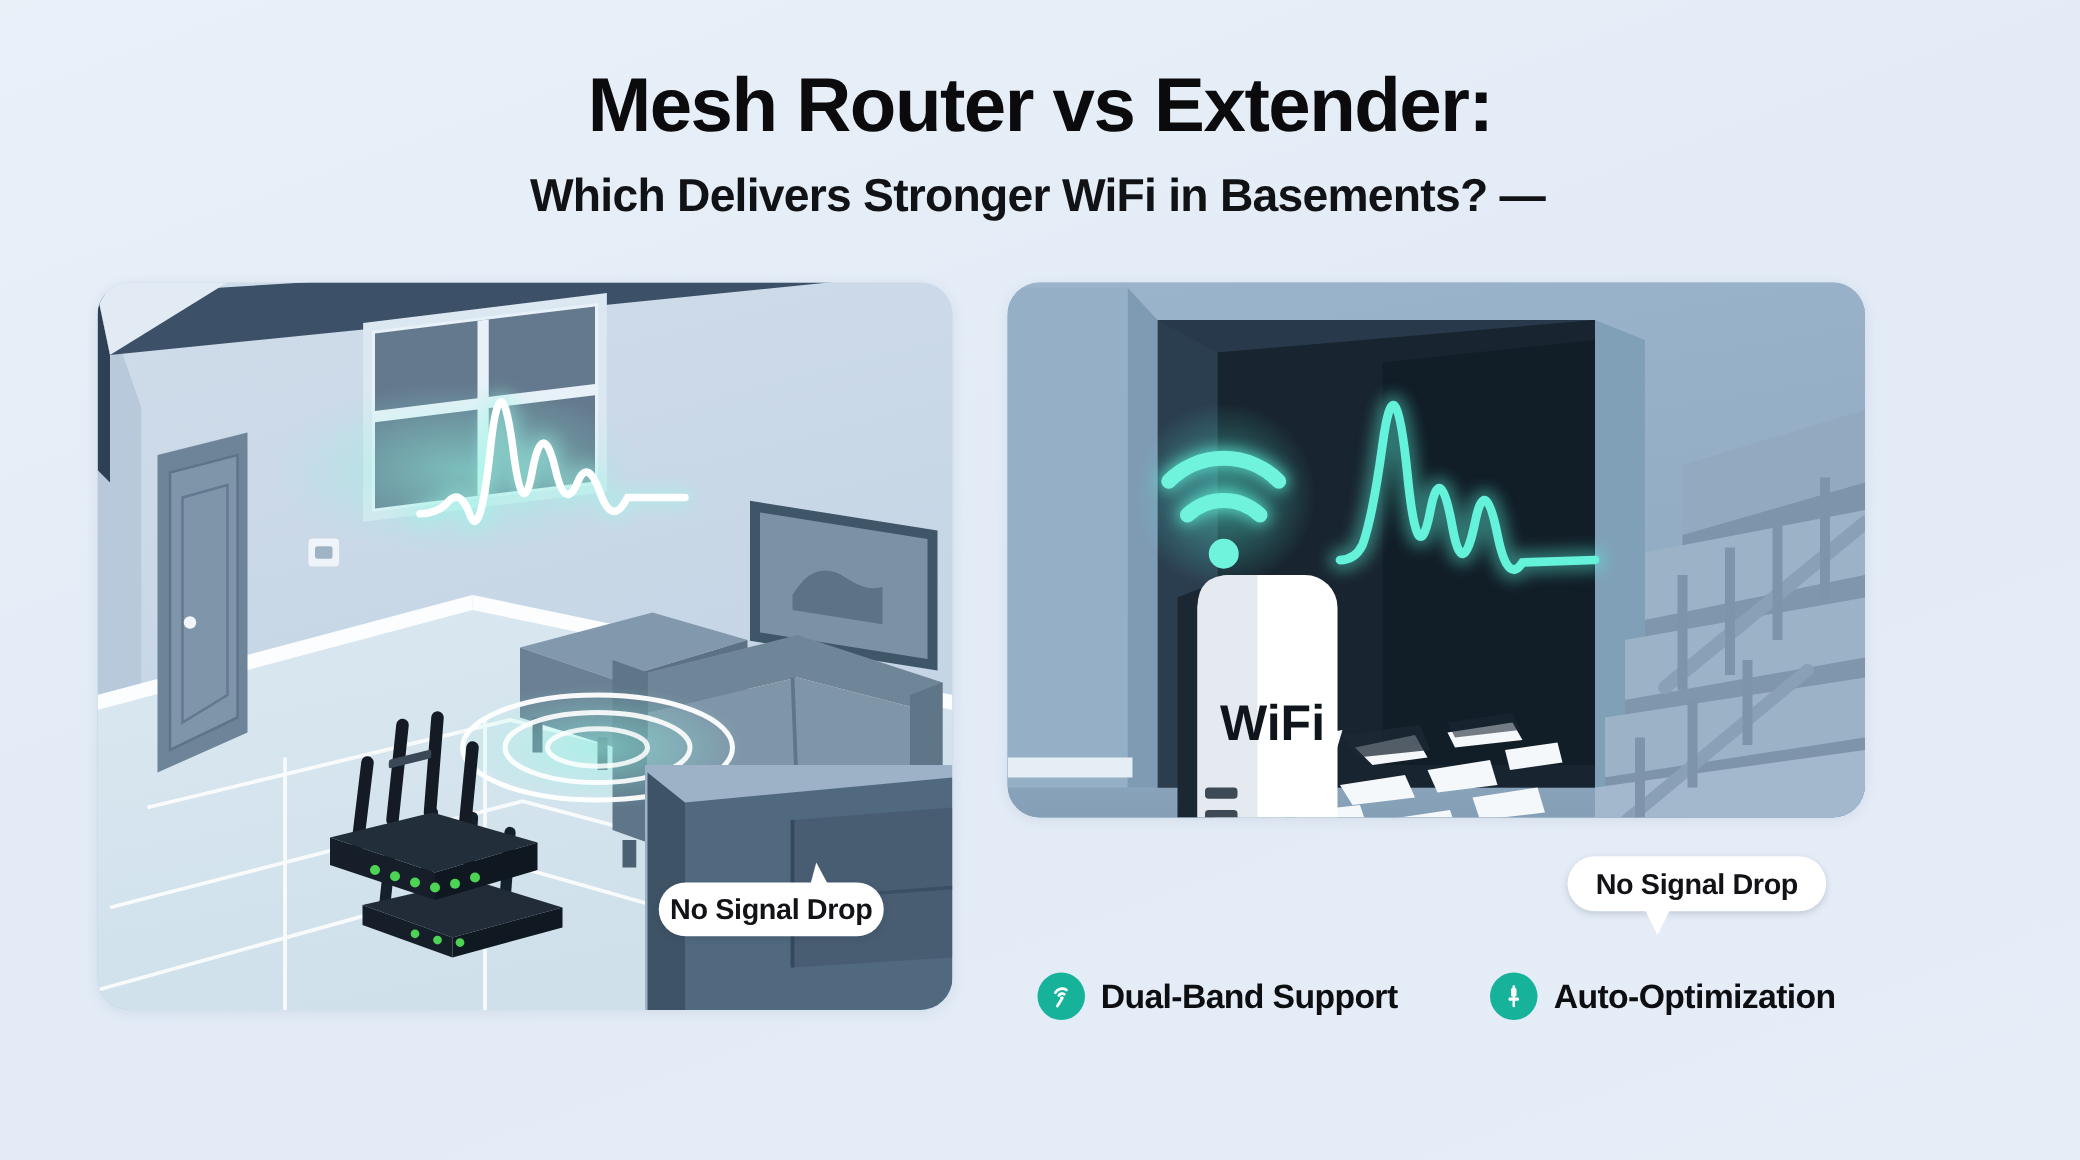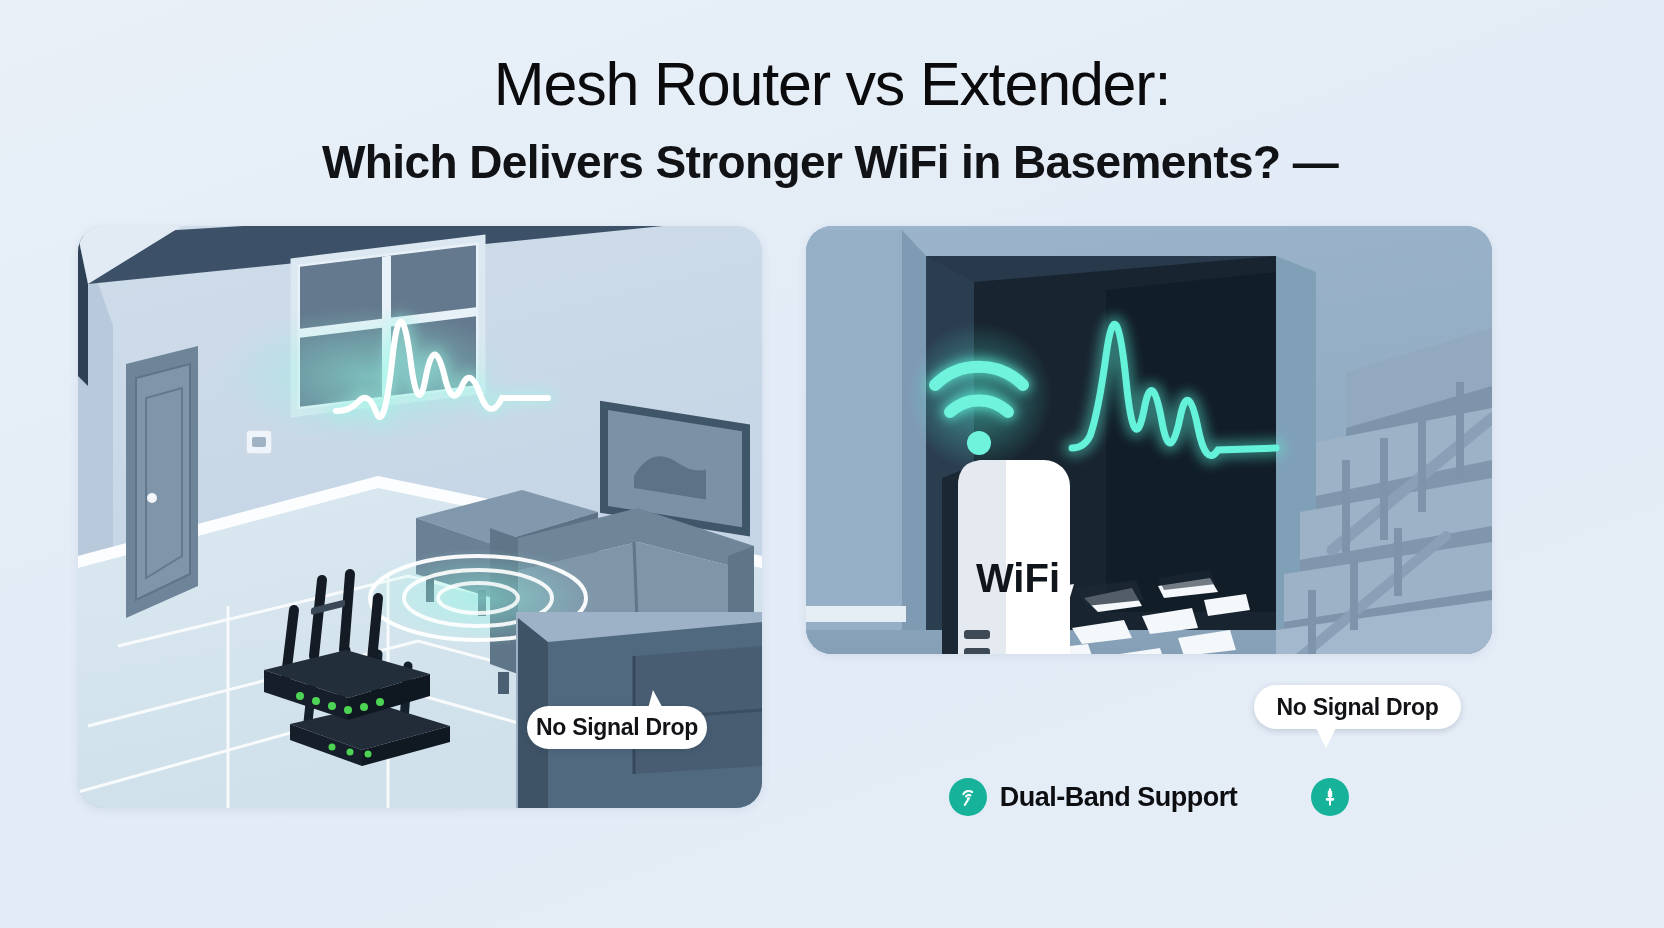--- a/index.html
+++ b/index.html
@@ -23,29 +23,29 @@
   
   .heading {
     position: absolute;
     top: 52px;
     left: 0;
     width: 100%;
     text-align: center;
   }
   .title {
     font-size: 61px;
-    font-weight: 400;
+    font-weight: 700;
     letter-spacing: -1.2px;
     color: #0b0b0d;
     line-height: 1.06;
     margin: 0;
     font-family: "Liberation Sans", sans-serif;
   }
   .subtitle {
-    font-size: 46px;
+    font-size: 37px;
     font-weight: 700;
     letter-spacing: -0.6px;
     color: #111216;
     line-height: 1.1;
     margin: 20px 4px 0 0;
     font-family: "Liberation Sans", sans-serif;
   }
 
   
   .panel {
@@ -462,16 +462,17 @@
 
     <div class="feature">
       <span class="feature-icon">
         <svg width="22" height="22" viewBox="0 0 24 24" fill="none" stroke="#ffffff" stroke-width="2.2" stroke-linecap="round">
           <path d="M12 3.5 L12 13"></path>
           <path d="M9.6 5.6 a3.2 3.2 0 0 1 4.8 0 L14.4 12 L9.6 12 Z" fill="#ffffff" stroke="none"></path>
           <rect x="7.4" y="13" width="9.2" height="3" rx="1.2" fill="#ffffff" stroke="none"></rect>
           <path d="M12 16.4 L12 20.5"></path>
         </svg>
       </span>
+      <span class="feature-label">Auto-Optimization</span>
     </div>
   </div>
 
 </div>
 
 </body></html>

